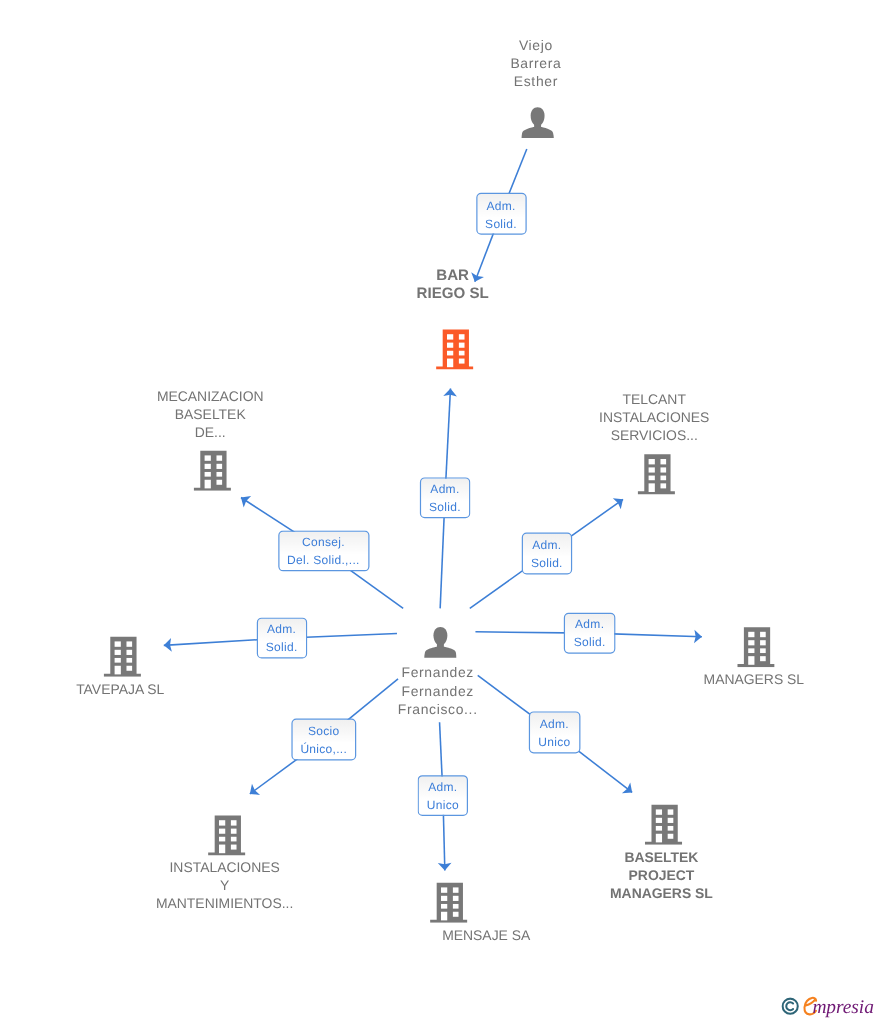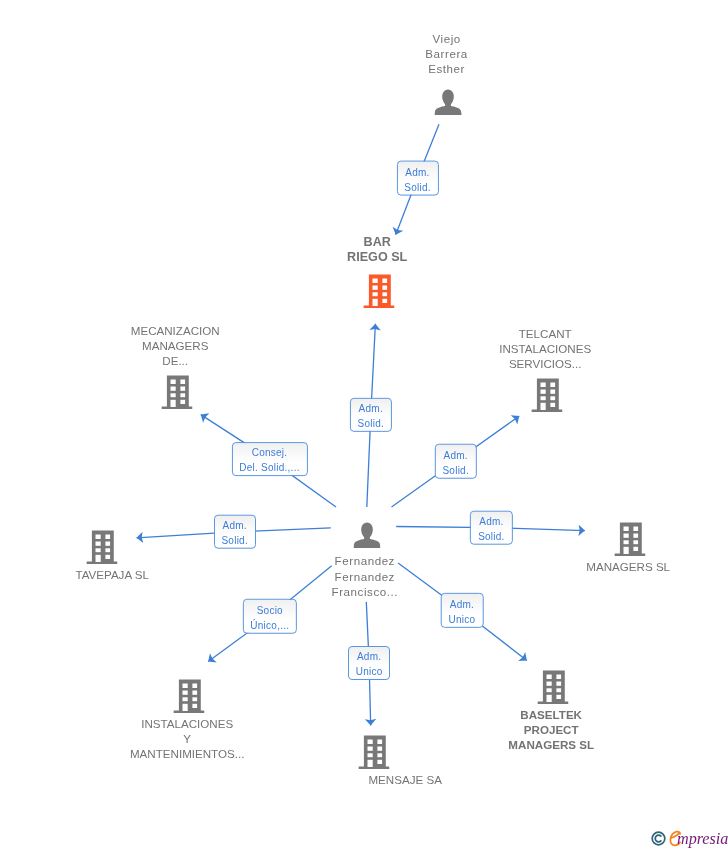--- a/index.html
+++ b/index.html
@@ -76,39 +76,39 @@
               <rect x="9.1" y="4.5" width="5.2" height="4.5"></rect>
               <rect x="19" y="4.5" width="4.7" height="4.5"></rect>
               <rect x="9.1" y="11.5" width="5.2" height="4.3"></rect>
               <rect x="19" y="11.5" width="4.7" height="4.3"></rect>
               <rect x="9.1" y="18.3" width="5.2" height="3.9"></rect>
               <rect x="19" y="18.3" width="4.7" height="3.9"></rect>
               <rect x="9.1" y="24.8" width="5.2" height="7.2"></rect>
               <rect x="19" y="24.8" width="4.7" height="4.2"></rect>
             </g>
           </svg></span>
-        <span class="nlabel bold" style="left: 377.2px; top: 235px;">BAR
+        <span class="nlabel bold" style="left: 377.2px; top: 222px;">BAR
 RIEGO SL</span>
       </div>
       <div class="node">
         <span class="glyph" style="left: 177px; top: 392px;"><svg width="31.2" height="34" viewBox="0 0 31.2 34">
             <path fill="#787878" d="M5.5 0.6 H27.4 V32.0 H5.5 Z M0.0 31.4 H31.2 V34.0 H0.0 Z"></path>
             <g fill="#fff">
               <rect x="9.1" y="4.5" width="5.2" height="4.5"></rect>
               <rect x="19" y="4.5" width="4.7" height="4.5"></rect>
               <rect x="9.1" y="11.5" width="5.2" height="4.3"></rect>
               <rect x="19" y="11.5" width="4.7" height="4.3"></rect>
               <rect x="9.1" y="18.3" width="5.2" height="3.9"></rect>
               <rect x="19" y="18.3" width="4.7" height="3.9"></rect>
               <rect x="9.1" y="24.8" width="5.2" height="7.2"></rect>
               <rect x="19" y="24.8" width="4.7" height="4.2"></rect>
             </g>
           </svg></span>
         <span class="nlabel" style="left: 175.2px; top: 322.6px;">MECANIZACION
-MANAGERS
+BASELTEK
 DE...</span>
       </div>
       <div class="node">
         <span class="glyph" style="left: 547px; top: 395px;"><svg width="31.2" height="34" viewBox="0 0 31.2 34">
             <path fill="#787878" d="M5.5 0.6 H27.4 V32.0 H5.5 Z M0.0 31.4 H31.2 V34.0 H0.0 Z"></path>
             <g fill="#fff">
               <rect x="9.1" y="4.5" width="5.2" height="4.5"></rect>
               <rect x="19" y="4.5" width="4.7" height="4.5"></rect>
               <rect x="9.1" y="11.5" width="5.2" height="4.3"></rect>
               <rect x="19" y="11.5" width="4.7" height="4.3"></rect>
@@ -129,21 +129,21 @@
               <rect x="9.1" y="4.5" width="5.2" height="4.5"></rect>
               <rect x="19" y="4.5" width="4.7" height="4.5"></rect>
               <rect x="9.1" y="11.5" width="5.2" height="4.3"></rect>
               <rect x="19" y="11.5" width="4.7" height="4.3"></rect>
               <rect x="9.1" y="18.3" width="5.2" height="3.9"></rect>
               <rect x="19" y="18.3" width="4.7" height="3.9"></rect>
               <rect x="9.1" y="24.8" width="5.2" height="7.2"></rect>
               <rect x="19" y="24.8" width="4.7" height="4.2"></rect>
             </g>
           </svg></span>
-        <span class="nlabel" style="left: 100.2px; top: 566.8px; margin-left: 12px;">TAVEPAJA SL</span>
+        <span class="nlabel" style="left: 100.2px; top: 566.8px;">TAVEPAJA SL</span>
       </div>
       <div class="node">
         <span class="glyph" style="left: 630px; top: 539px;"><svg width="31.2" height="34" viewBox="0 0 31.2 34">
             <path fill="#787878" d="M5.5 0.6 H27.4 V32.0 H5.5 Z M0.0 31.4 H31.2 V34.0 H0.0 Z"></path>
             <g fill="#fff">
               <rect x="9.1" y="4.5" width="5.2" height="4.5"></rect>
               <rect x="19" y="4.5" width="4.7" height="4.5"></rect>
               <rect x="9.1" y="11.5" width="5.2" height="4.3"></rect>
               <rect x="19" y="11.5" width="4.7" height="4.3"></rect>
               <rect x="9.1" y="18.3" width="5.2" height="3.9"></rect>

